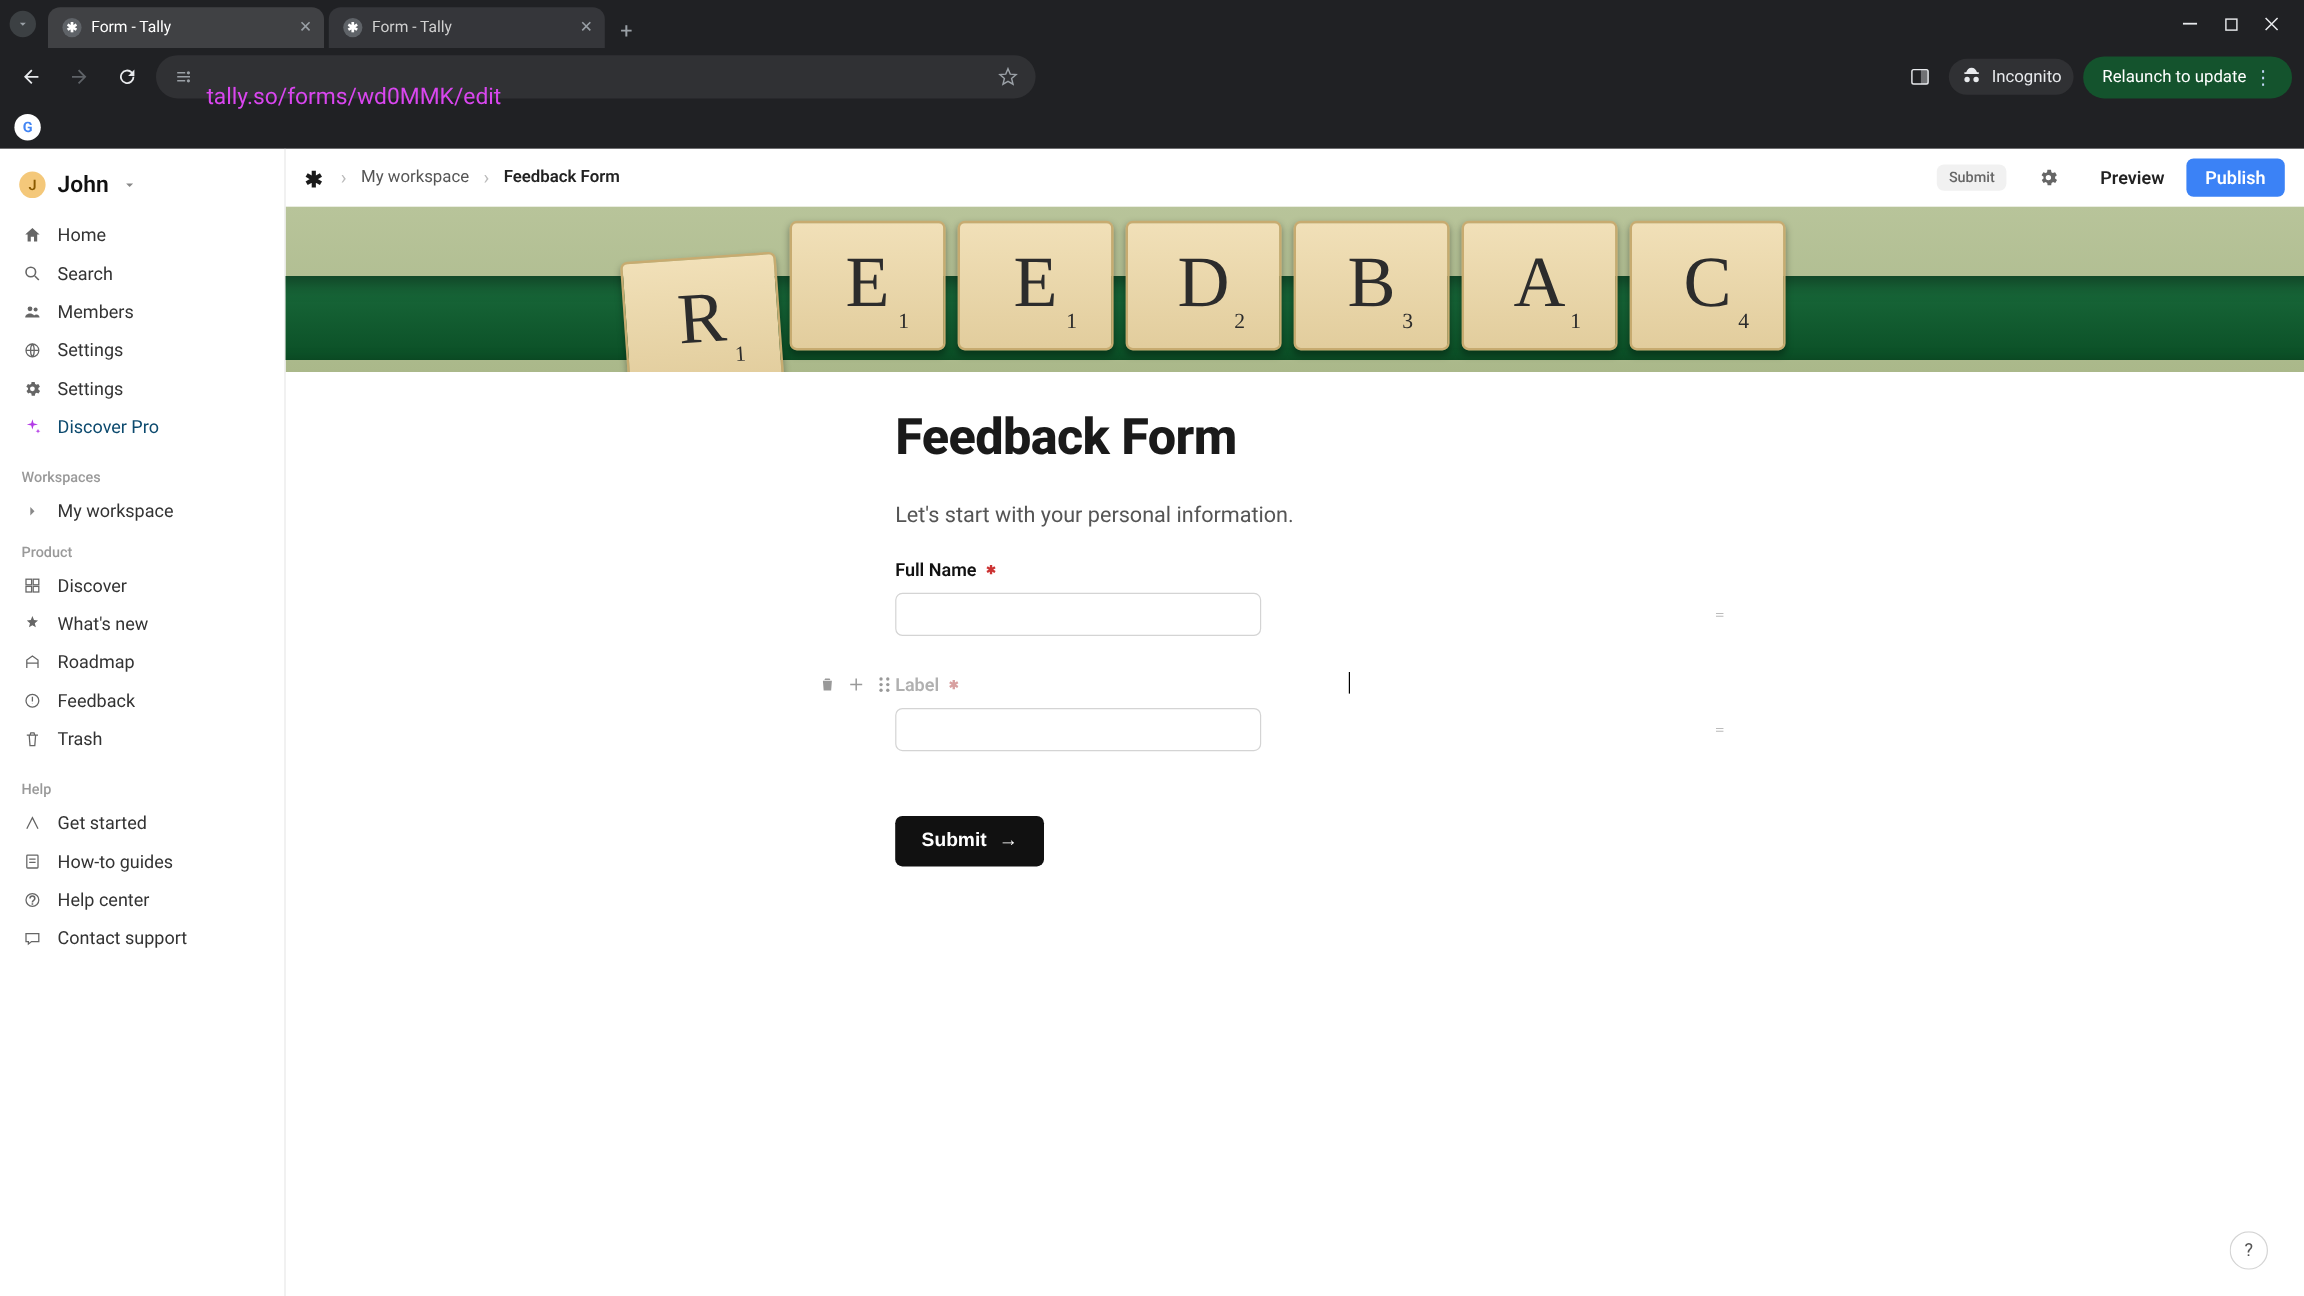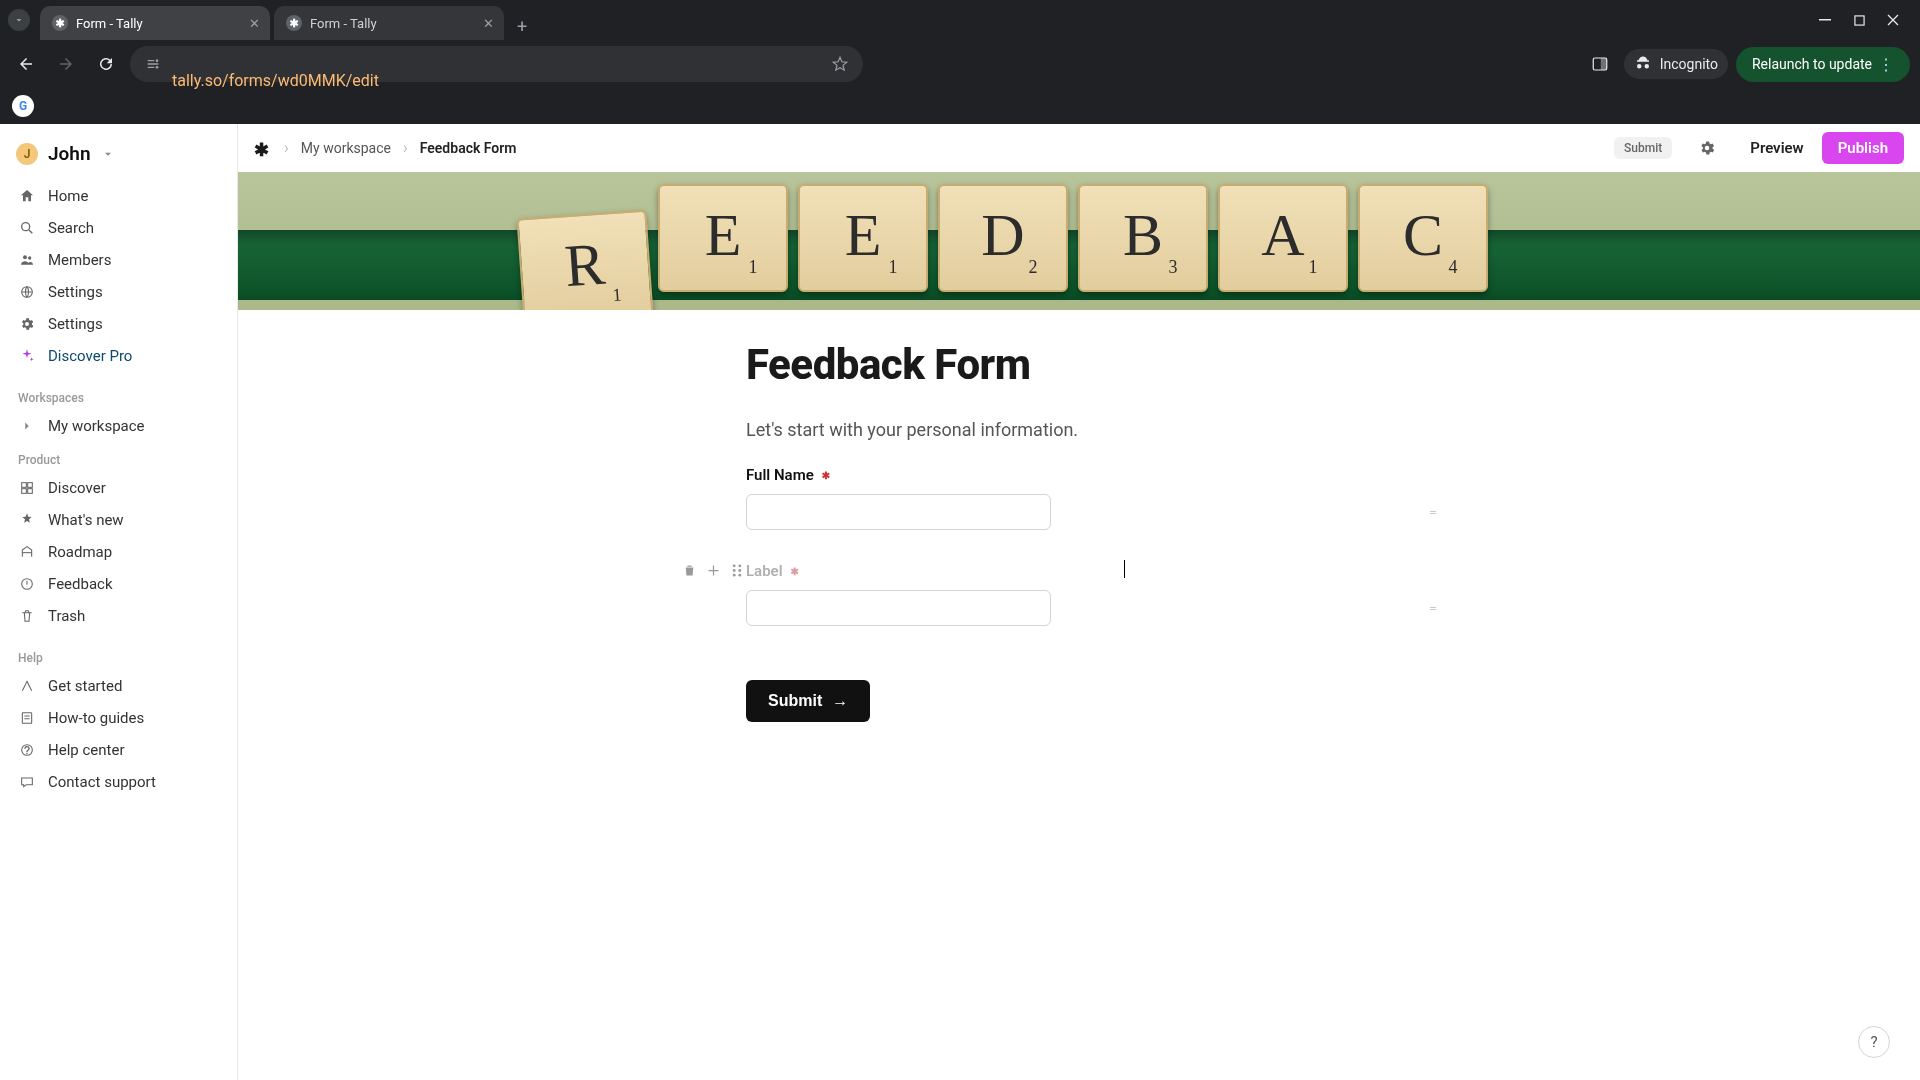--- a/index.html
+++ b/index.html
@@ -17,21 +17,21 @@
 .tab .close { color:#9aa0a6; }
 .newtab { width:28px; height:28px; display:flex; align-items:center; justify-content:center; color:#9aa0a6; font-size:18px; }
 .win-controls { display:flex; gap:20px; padding: 0 12px; }
 .win-btn { width:14px; height:14px; display:flex; align-items:center; justify-content:center; color:#e8eaed; }
 
 .toolbar { height: 48px; display:flex; align-items:center; padding: 6px 10px; gap: 8px; }
 .nav-btn { width:32px; height:32px; display:flex; align-items:center; justify-content:center; border-radius:50%; color:#9aa0a6; }
 .nav-btn.enabled { color:#e8eaed; }
 .urlbar { flex:1; background:#303134; height:36px; border-radius:18px; display:flex; align-items:center; padding:0 14px; gap:10px; max-width:1060px; }
 .url-prefix { width:18px; height:18px; color:#9aa0a6; display:flex; align-items:center; justify-content:center;}
-.url-text { flex:1; color:#fdba74; font-size:16px;margin-top:32px; }
+.url-text { flex:1; color:#d946ef; font-size:19px;margin-top:32px; }
 .url-star { width:18px; height:18px; color:#9aa0a6; }
 .toolbar-spacer { flex:1; }
 .ext-icon { width:32px; height:32px; display:flex; align-items:center; justify-content:center; color:#e8eaed; border-radius:50%; }
 .incognito { display:flex; align-items:center; gap:8px; padding:6px 10px; border-radius:18px; background:#303134; color:#e8eaed; font-size:14px; }
 .relaunch { background:#14532d; color:#fff; padding:8px 16px; border-radius:18px; font-size:14px; display:flex; align-items:center; gap:6px; }
 .relaunch-menu { color:#c3d7f7; font-size:16px; }
 .bookmark-bar { height: 36px; display:flex; align-items:center; padding: 4px 12px; }
 .bk-item { width:22px; height:22px; border-radius:50%; background:#fff; display:flex; align-items:center; justify-content:center; color:#4285f4; font-weight:bold; font-size:12px; }
 
 
@@ -54,21 +54,21 @@
 .main { flex:1; display:flex; flex-direction:column; position:relative; }
 .topbar { height: 48px; display:flex; align-items:center; padding: 0 16px; border-bottom:1px solid transparent; gap:10px; }
 .tb-logo { width:18px; height:18px; color:#1a1a1a; font-weight:bold; font-size:18px; }
 .crumb-sep { color:#bbb; margin:0 2px; }
 .crumb { color:#555; font-size:14px; }
 .crumb.current { color:#222; font-weight:600; }
 .tb-spacer { flex:1; }
 .draft-badge { background:#f1f1f1; color:#666; font-size:12px; padding:4px 10px; border-radius:6px; font-weight:500; }
 .tb-settings { width:18px; height:18px; color:#666; }
 .preview-btn { font-size:15px; font-weight:600; color:#222; padding:6px 8px; }
-.publish-btn { background:#d946ef; color:#fff; font-weight:600; padding:7px 16px; border-radius:6px; font-size:15px; }
+.publish-btn { background:#3b82f6; color:#fff; font-weight:600; padding:7px 16px; border-radius:6px; font-size:15px; }
 
 .cover { height: 138px; position:relative; overflow:hidden; }
 .cover-bg { position:absolute; inset:0; background:linear-gradient(to bottom, #b8c49a 0%, #aab88a 100%); }
 .tray { position:absolute; left:-50px; right:-50px; top:58px; height:70px; background:linear-gradient(to bottom,#1a6b3c,#0b4f26); border-radius:14px; box-shadow:inset 0 6px 14px rgba(0,0,0,0.4); }
 .tiles { position:absolute; left:280px; top:12px; display:flex; gap:10px; }
 .tile { width:130px; height:108px; background:linear-gradient(to bottom,#f1e0b8,#e2cd9d); border:2px solid #c7ab70; border-radius:6px; display:flex; flex-direction:column; align-items:center; justify-content:center; padding-top:6px; box-shadow:0 3px 6px rgba(0,0,0,0.35); }
 .tile .letter { font-family:Georgia, serif; font-size:60px; font-weight:500; color:#2c2c2c; line-height:1; }
 .tile .score { font-family:Georgia, serif; font-size:18px; color:#2c2c2c; margin-left:60px; margin-top:-8px; }
 .tile.rot { transform:rotate(-4deg) translateY(30px); }
 

